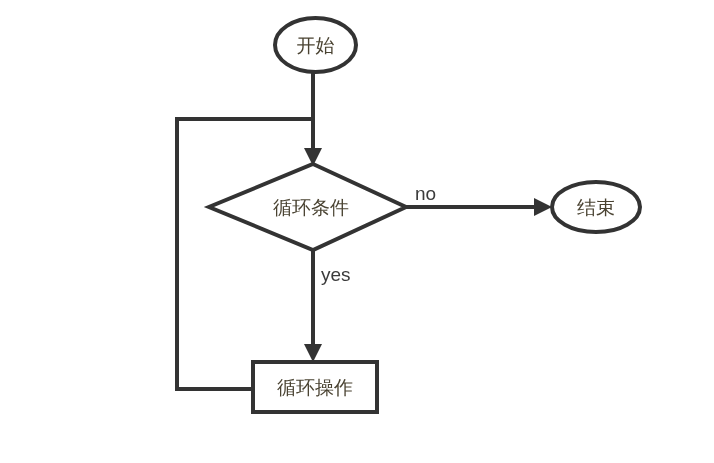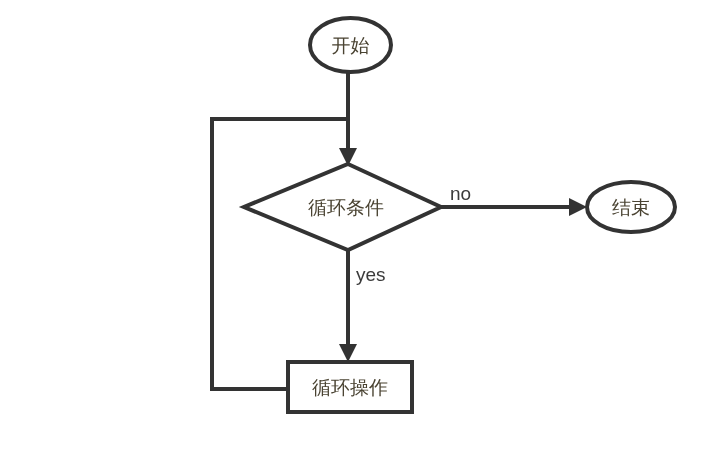--- a/index.html
+++ b/index.html
@@ -11,21 +11,20 @@
     width: 714px;
     height: 463px;
     font-family: "Liberation Sans", "DejaVu Sans", sans-serif;
     overflow: hidden;
   }
   #canvas-wrap {
     position: relative;
     width: 604px;
     height: 463px;
     background: #ffffff;
-    margin-left: 35px;
   }
   svg#flowchart {
     display: block;
     width: 714px;
     height: 463px;
   }
   .node-shape {
     fill: #ffffff;
     stroke: #333333;
     stroke-width: 4;

